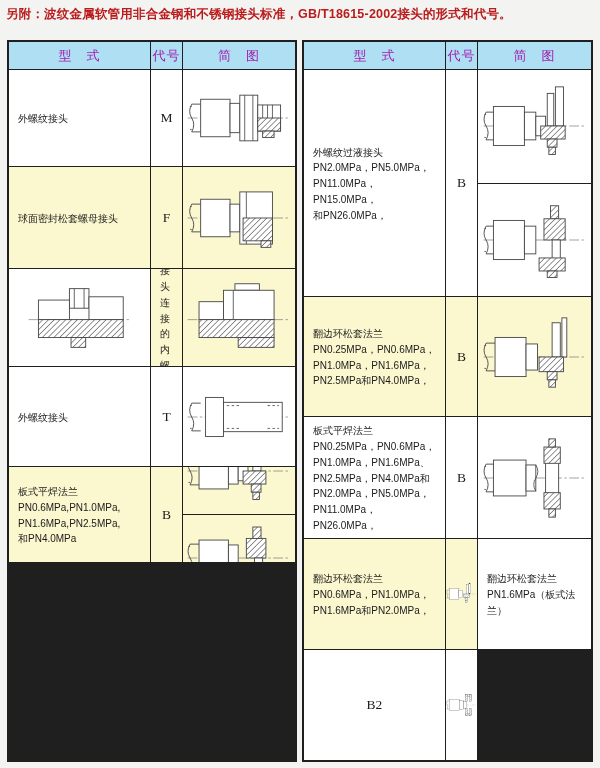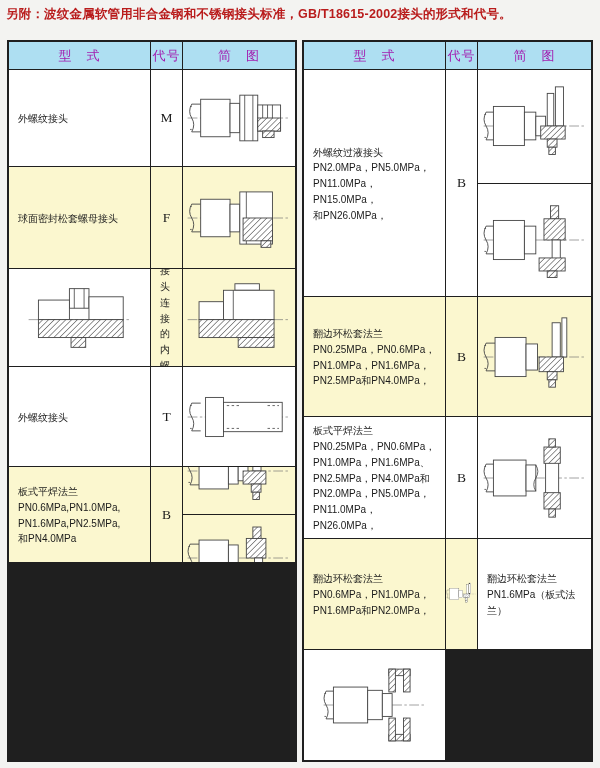--- a/index.html
+++ b/index.html
@@ -297,20 +297,21 @@
           <rect x="86" y="10" width="8" height="40" fill="#fff" stroke="#444" stroke-width="1.1"></rect>
           <rect x="96" y="4" width="8" height="46" fill="#fff" stroke="#444" stroke-width="1.1"></rect>
           <rect x="72" y="50" width="28" height="16" fill="url(#hp)" stroke="#444" stroke-width="1.1"></rect>
           <rect x="80" y="66" width="10" height="10" fill="url(#hp)" stroke="#444" stroke-width="1.1"></rect>
           <rect x="82" y="76" width="8" height="9" fill="url(#hp)" stroke="#444" stroke-width="1.1"></rect>
         </svg>
       </div>
 
     <div class="c label">翻边环松套法兰
 PN1.6MPa（板式法兰）</div>
+    <div class="c code">B2</div>
     <div class="c diag">
         <svg viewBox="0 0 130 100" width="106" height="86" xmlns="http://www.w3.org/2000/svg">
           <line x1="2" y1="50" x2="128" y2="50" stroke="#707070" stroke-width="0.8" stroke-dasharray="12 3 3 3"></line>
           <path d="M 16 33 H 5 q -5 9 0 17 q 5 8 0 17 H 16" fill="none" stroke="#444" stroke-width="1.1"></path>
           <line x1="5" y1="36" x2="2" y2="36" stroke="#444" stroke-width="1" stroke-dasharray="2 2"></line>
           <line x1="5" y1="64" x2="2" y2="64" stroke="#444" stroke-width="1" stroke-dasharray="2 2"></line>
           <rect x="14" y="28" width="42" height="44" fill="#fff" stroke="#444" stroke-width="1.1"></rect>
           <rect x="56" y="32" width="18" height="36" fill="#fff" stroke="#444" stroke-width="1.1"></rect>
           <rect x="74" y="36" width="12" height="28" fill="#fff" stroke="#444" stroke-width="1.1"></rect>
           <rect x="82" y="6" width="26" height="8" fill="url(#hp)" stroke="#444" stroke-width="1.1"></rect>

